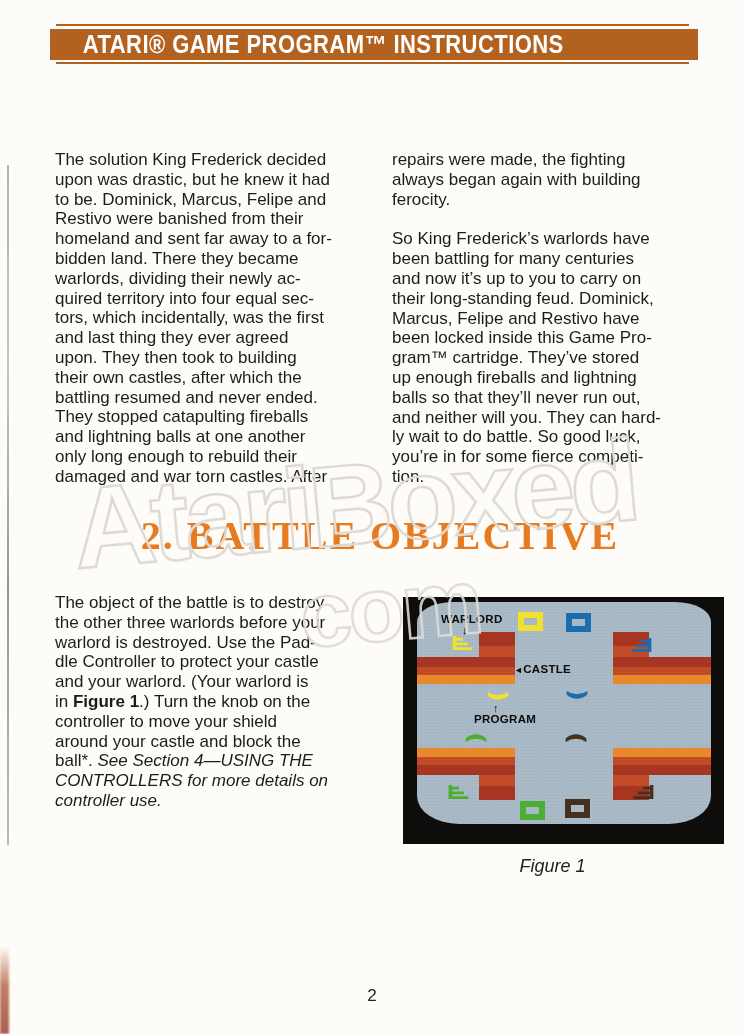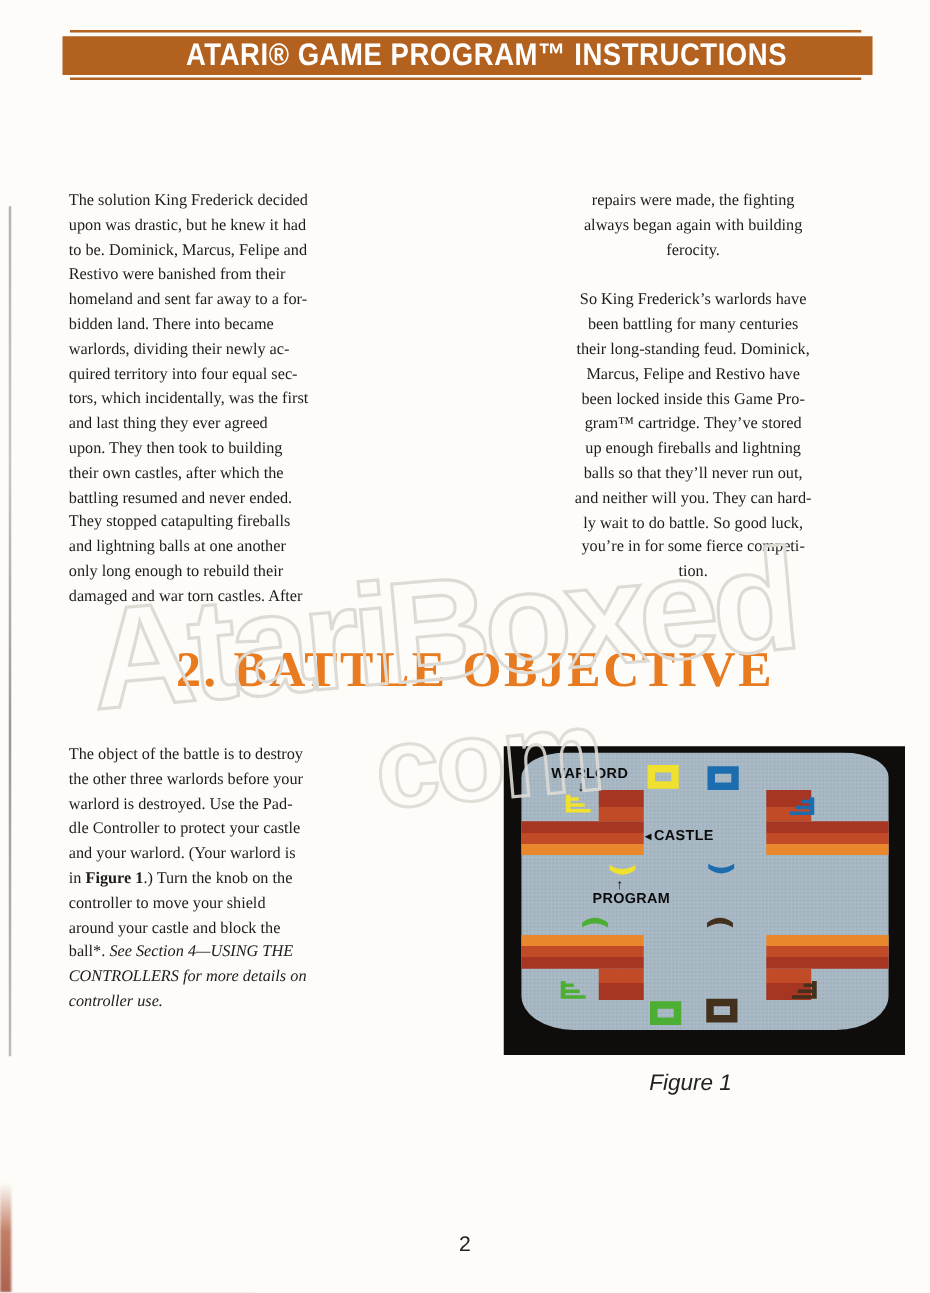--- a/index.html
+++ b/index.html
@@ -8,28 +8,28 @@
   
   .scan-edge{position:absolute;left:7px;top:165px;width:2px;height:680px;
              background:linear-gradient(180deg,#777 0%,#999 30%,#444 62%,#888 100%);opacity:.55;}
   .scan-smudge{position:absolute;left:0;bottom:0;width:9px;height:88px;
                background:linear-gradient(0deg,#9c4633,#b86a4d 55%,rgba(184,106,77,0));
                filter:blur(1px);opacity:.85;}
   
   .rule{position:absolute;left:56px;right:55px;height:2px;background:var(--bar-orange);}
   .rule.top{top:24px;} .rule.bot{top:62px;}
   .bar{position:absolute;left:50px;right:46px;top:29px;height:31px;background:var(--bar-orange);
-       display:flex;align-items:center;justify-content:center;padding-left:30px;}
+       display:flex;align-items:center;}
   .bar-title{color:#fff;font-weight:700;font-size:25px;letter-spacing:.5px;white-space:nowrap;
              transform:scaleX(.88);}
   
-  .col{position:absolute;font-size:13px;line-height:19.8px;font-family:Liberation Serif, serif;}
+  .col{position:absolute;font-size:17px;line-height:19.8px;}
   .col .ln{white-space:nowrap;}
   .left-col{left:55px;width:330px;}
-  .right-col{left:392px;width:325px;text-align:center;}
+  .right-col{left:392px;width:325px;}
   .story{top:150px;}
   .para-gap{margin-top:20px;}
   .b{font-weight:700;}
   .i{font-style:italic;}
   
   .heading{position:absolute;top:512px;left:0;right:0;text-align:center;
            font-family:"Liberation Serif",serif;font-weight:700;font-size:40px;
            letter-spacing:2px;color:var(--heading-orange);transform:translateX(8px);z-index:2;}
   .objective{top:593px;}
   
@@ -69,21 +69,21 @@
     <div class="bar-title">ATARI® GAME PROGRAM™ INSTRUCTIONS</div>
   </div>
   <div class="rule bot"></div>
 
   <div class="col left-col story">
     <div class="ln">The solution King Frederick decided</div>
     <div class="ln">upon was drastic, but he knew it had</div>
     <div class="ln">to be. Dominick, Marcus, Felipe and</div>
     <div class="ln">Restivo were banished from their</div>
     <div class="ln">homeland and sent far away to a for-</div>
-    <div class="ln">bidden land. There into became</div>
+    <div class="ln">bidden land. There they became</div>
     <div class="ln">warlords, dividing their newly ac-</div>
     <div class="ln">quired territory into four equal sec-</div>
     <div class="ln">tors, which incidentally, was the first</div>
     <div class="ln">and last thing they ever agreed</div>
     <div class="ln">upon. They then took to building</div>
     <div class="ln">their own castles, after which the</div>
     <div class="ln">battling resumed and never ended.</div>
     <div class="ln">They stopped catapulting fireballs</div>
     <div class="ln">and lightning balls at one another</div>
     <div class="ln">only long enough to rebuild their</div>
@@ -92,20 +92,21 @@
 
   <div class="col right-col story">
     <div>
       <div class="ln">repairs were made, the fighting</div>
       <div class="ln">always began again with building</div>
       <div class="ln">ferocity.</div>
     </div>
     <div class="para-gap">
       <div class="ln">So King Frederick’s warlords have</div>
       <div class="ln">been battling for many centuries</div>
+      <div class="ln">and now it’s up to you to carry on</div>
       <div class="ln">their long-standing feud. Dominick,</div>
       <div class="ln">Marcus, Felipe and Restivo have</div>
       <div class="ln">been locked inside this Game Pro-</div>
       <div class="ln">gram™ cartridge. They’ve stored</div>
       <div class="ln">up enough fireballs and lightning</div>
       <div class="ln">balls so that they’ll never run out,</div>
       <div class="ln">and neither will you. They can hard-</div>
       <div class="ln">ly wait to do battle. So good luck,</div>
       <div class="ln">you’re in for some fierce competi-</div>
       <div class="ln">tion.</div>

